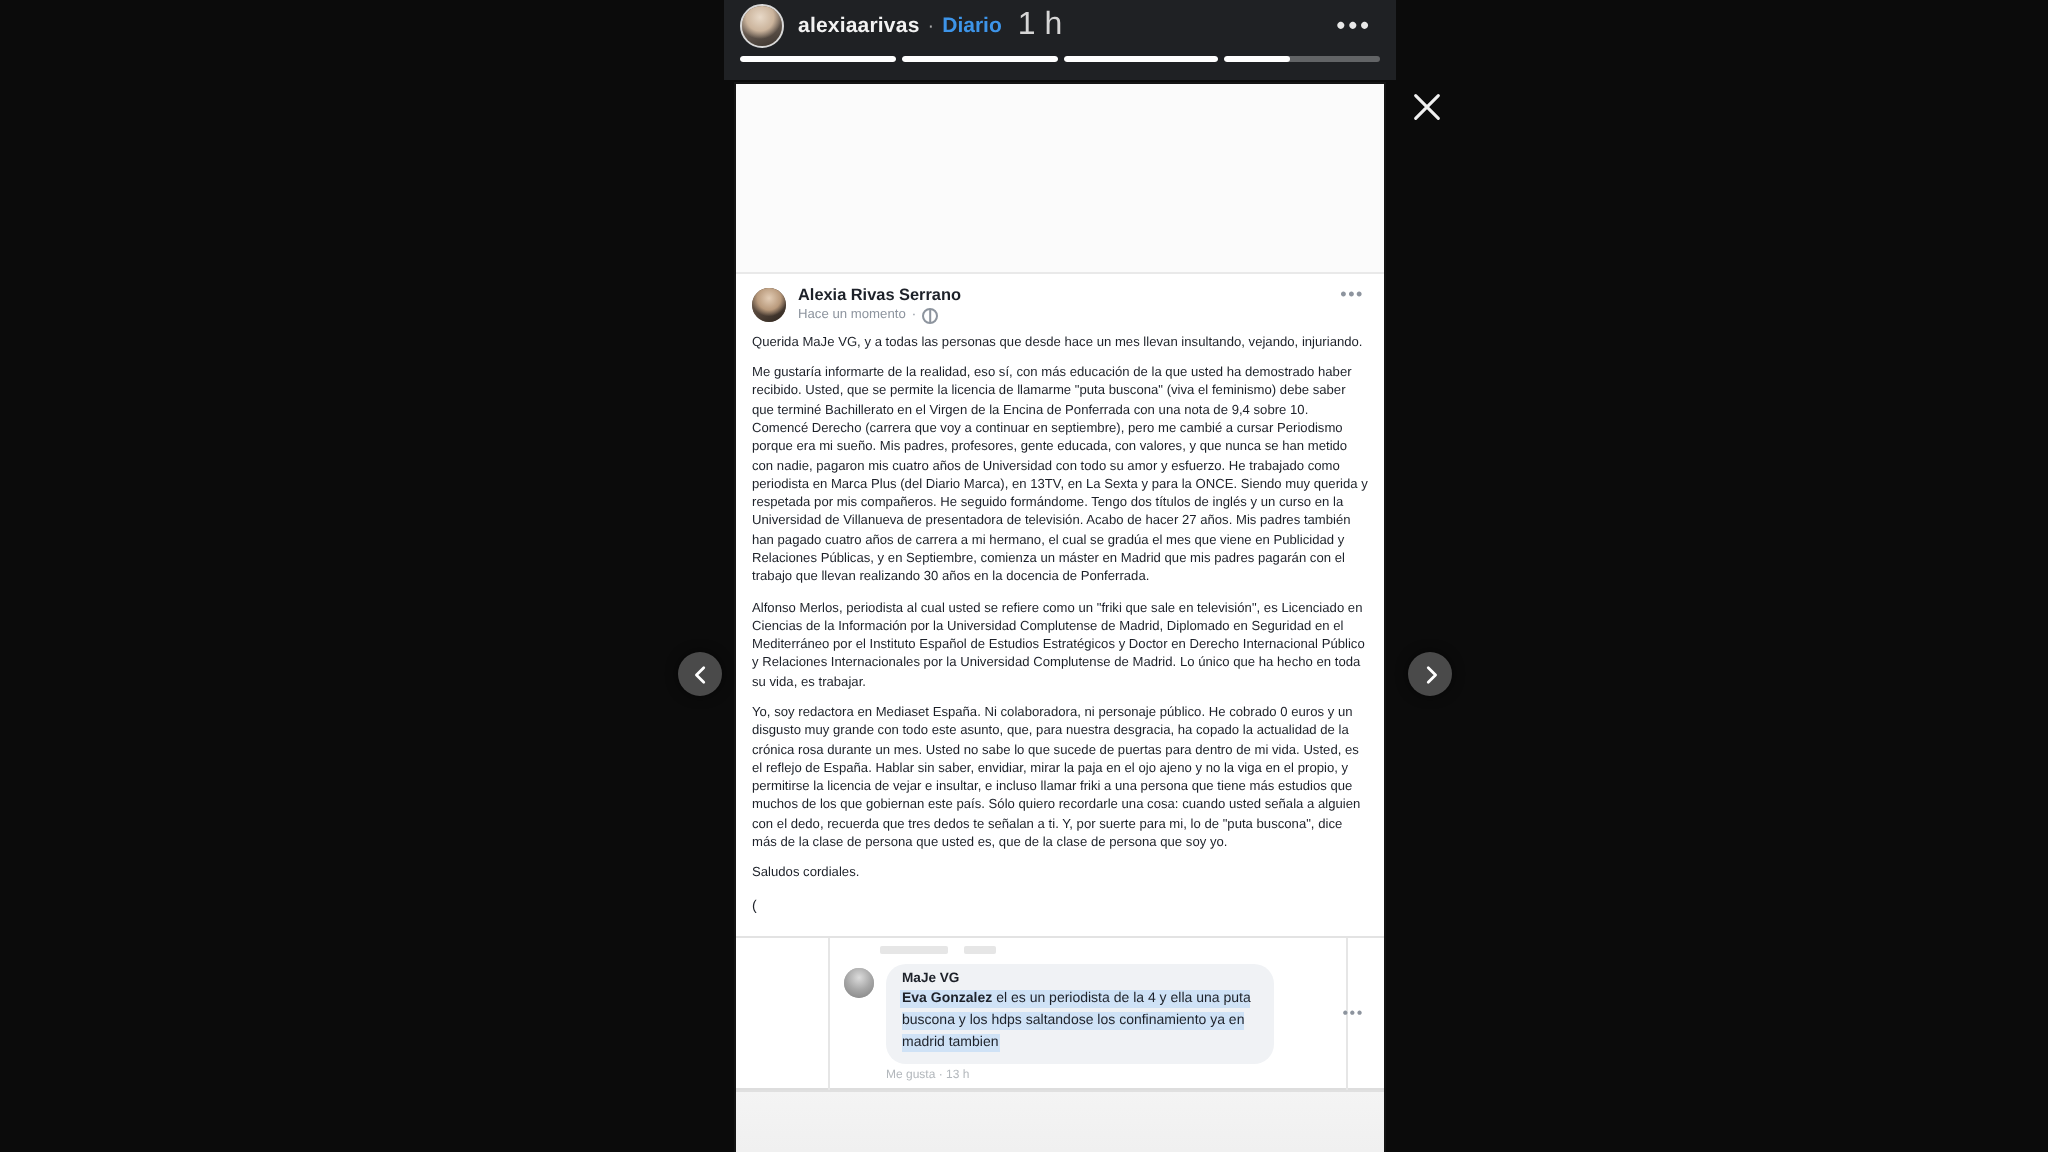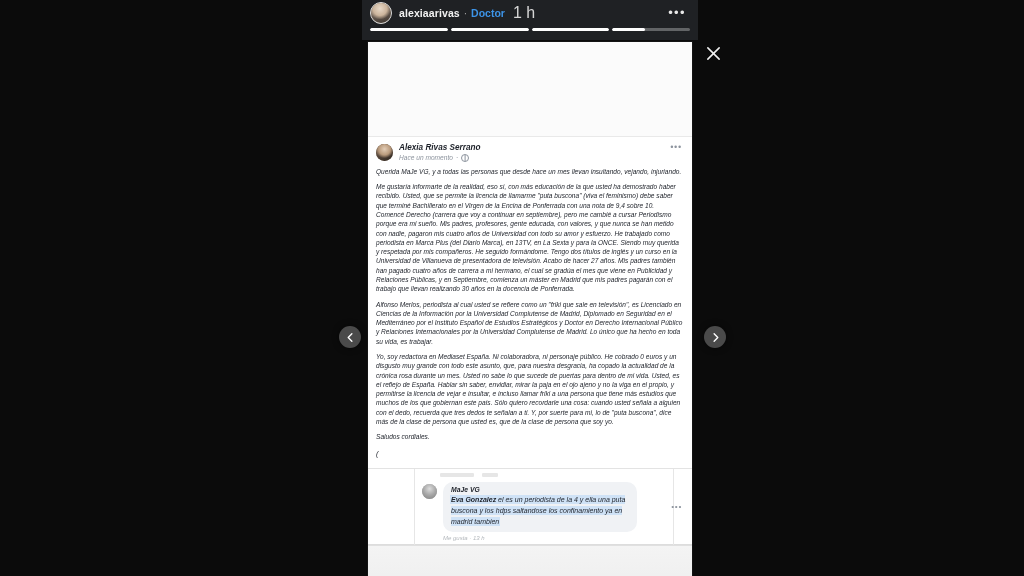--- a/index.html
+++ b/index.html
@@ -136,21 +136,20 @@
   .story-card {
     position: absolute;
     left: 368px;
     top: 42px;
     width: 324px;
     height: 534px;
     background: #ffffff;
     overflow: hidden;
     z-index: 20;
     box-shadow: 0 0 0 1px #141414;
-    font-style: italic;
   }
 
   .card-inner {
     position: absolute;
     left: 0; top: 0;
     width: 324px;
     background: #ffffff;
   }
 
   
@@ -409,21 +408,21 @@
 <body>
 
 <div id="viewer">
   <div class="stage"></div>
 
   <div class="story-header">
     <div class="header-row">
       <div class="avatar-ring"></div>
       <span class="username">alexiaarivas</span>
       <span class="dot-sep">·</span>
-      <span class="follow-link">Doctor</span>
+      <span class="follow-link">Diario</span>
       <span class="time-ago">1 h</span>
       <span class="header-menu">•••</span>
     </div>
 
     <div class="progress-wrap">
       <div class="progress-seg">
           <div class="progress-fill" style="width:100%"></div>
         </div>
       <div class="progress-seg">
           <div class="progress-fill" style="width:100%"></div>

